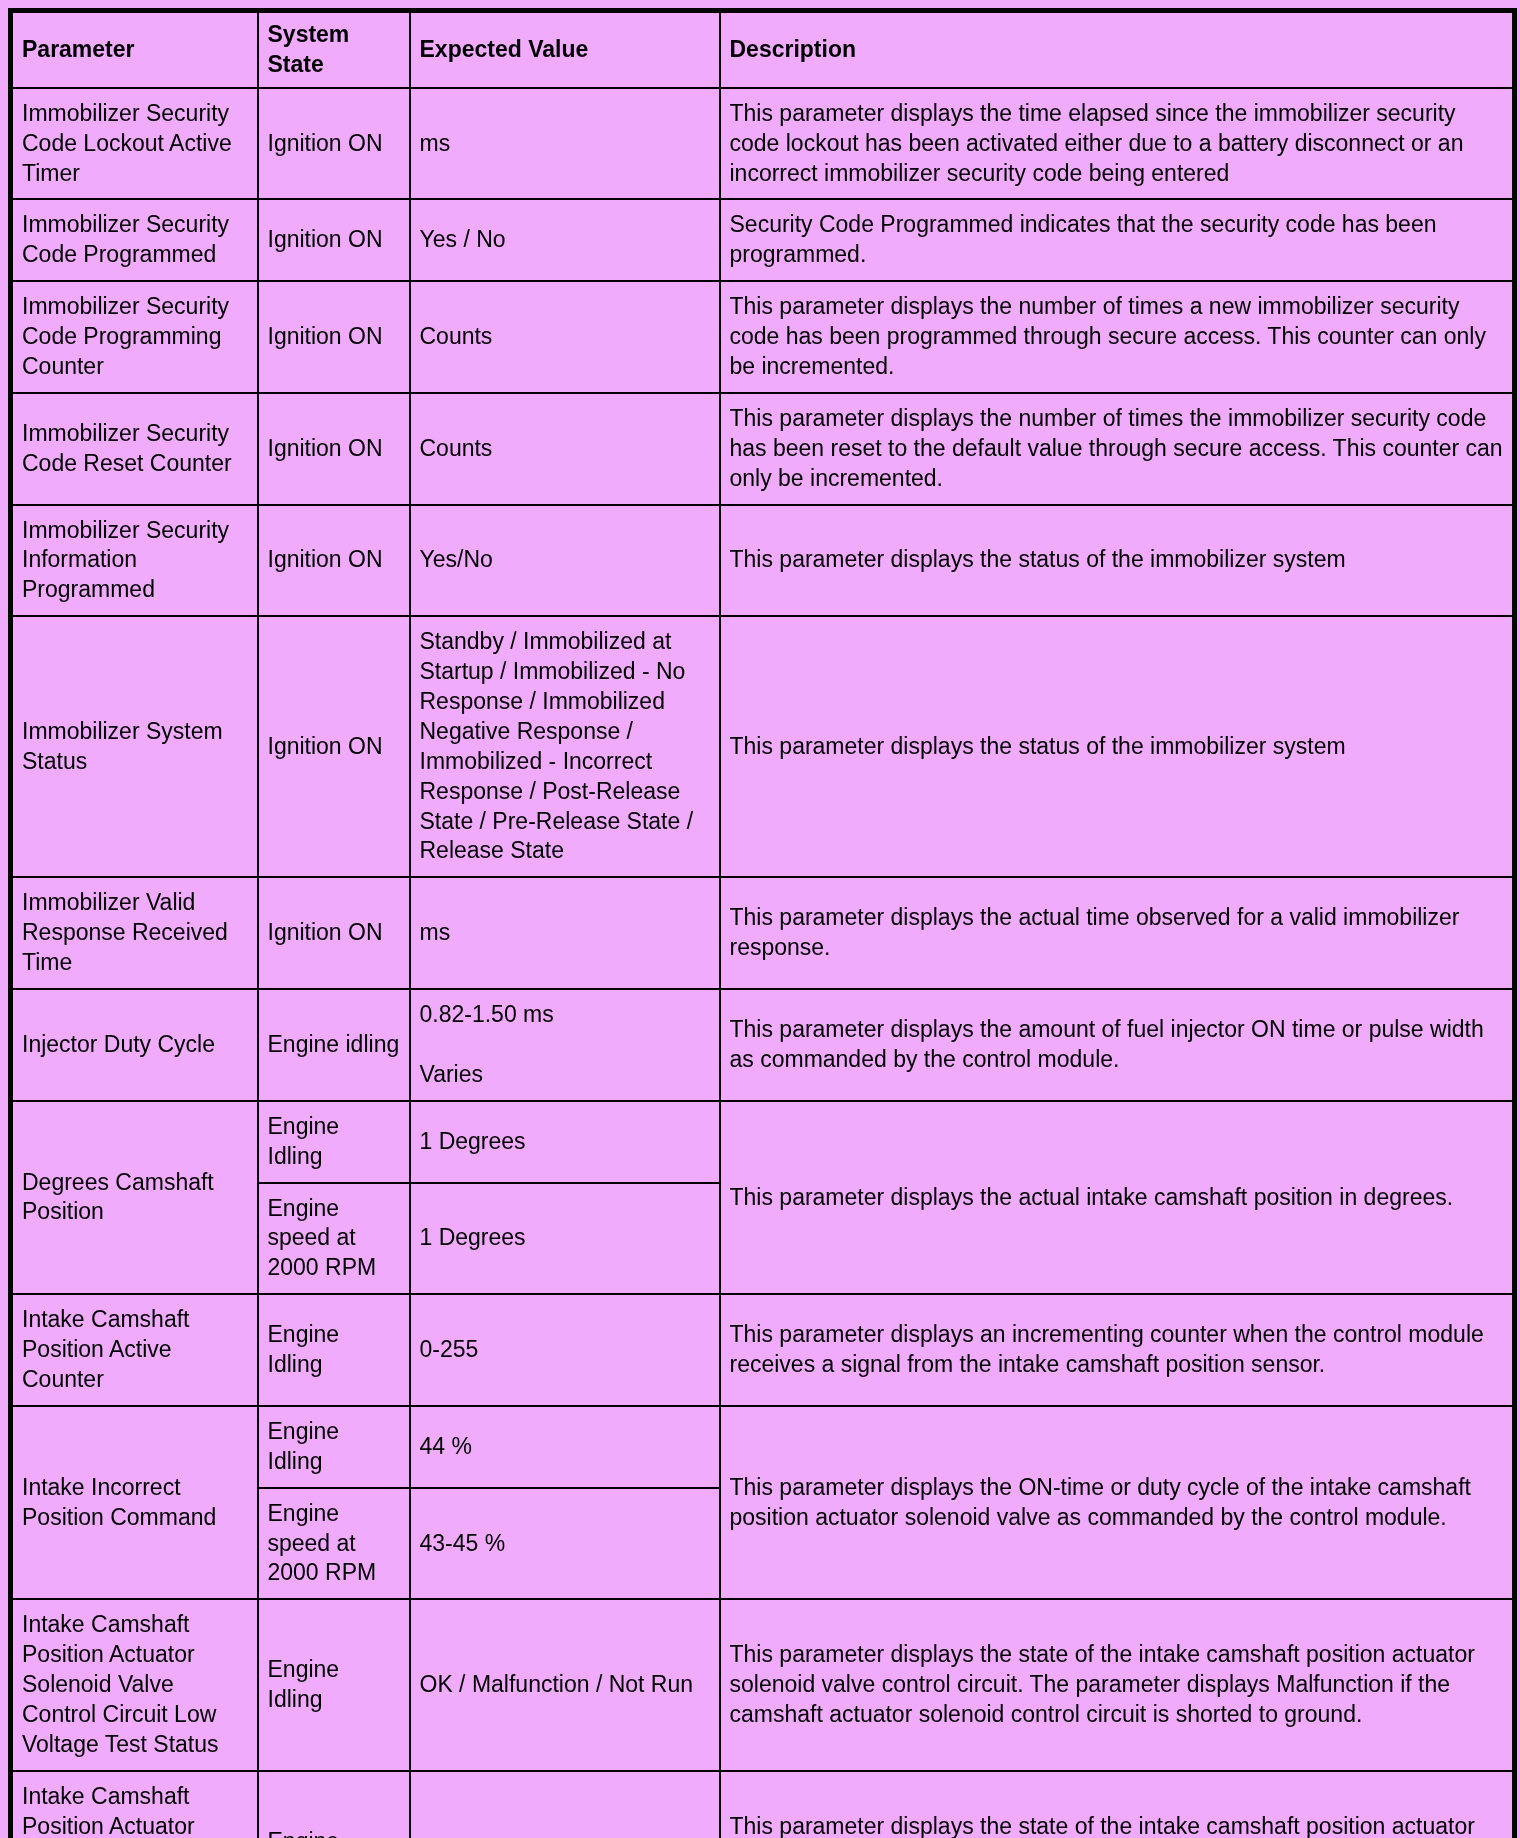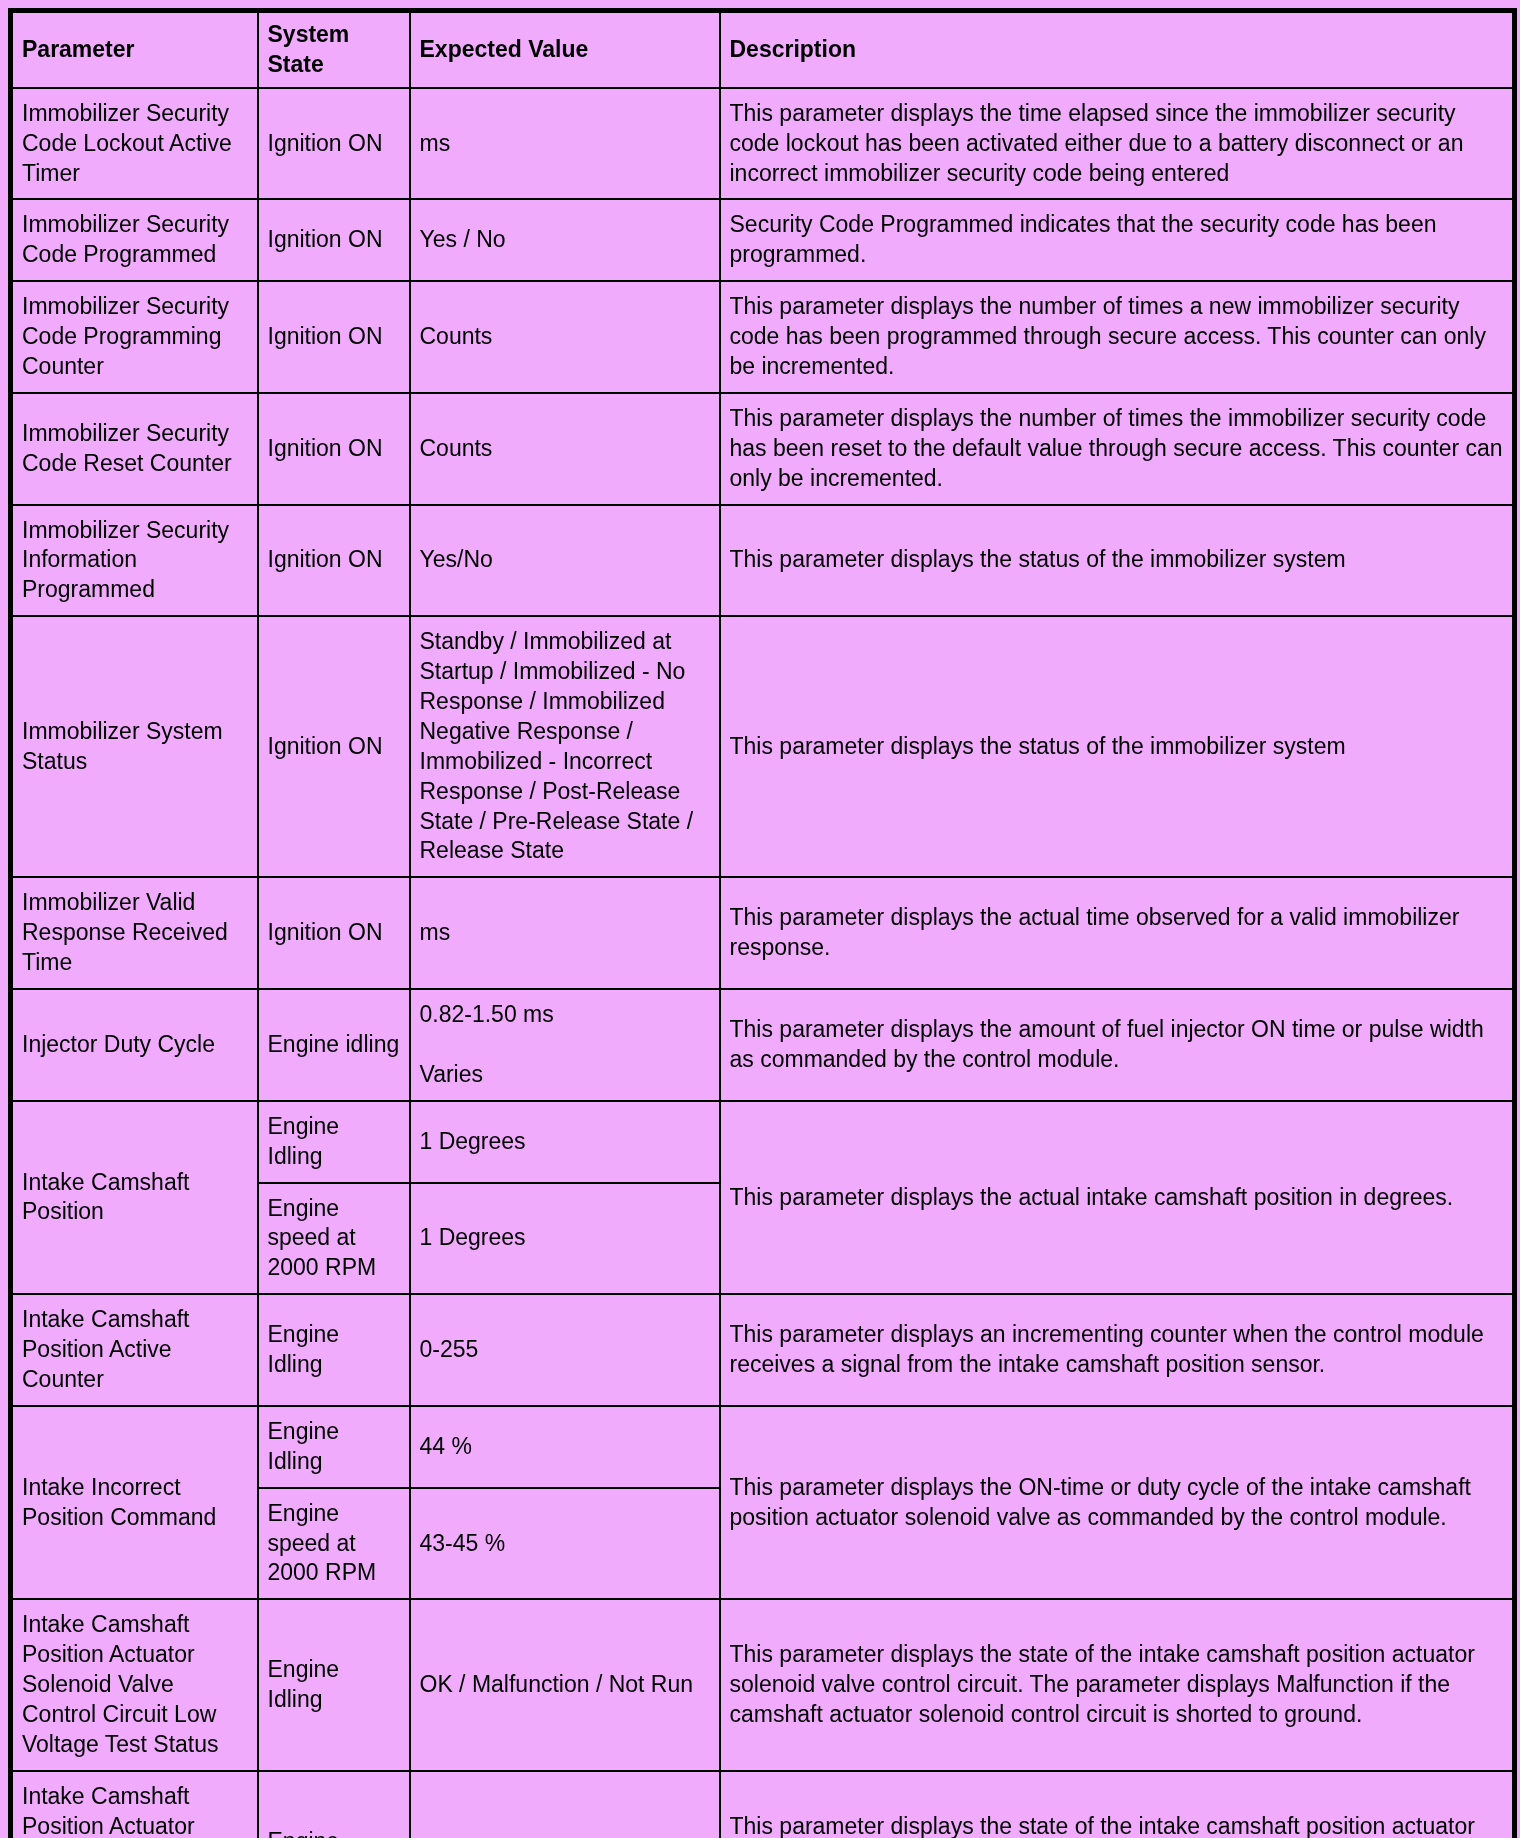--- a/index.html
+++ b/index.html
@@ -121,21 +121,21 @@
       <tr>
         <td class="param">Injector Duty Cycle</td>
         <td class="state">Engine idling</td>
         <td class="value">0.82-1.50 ms
 
 Varies</td>
         <td class="desc">This parameter displays the amount of fuel injector ON time or pulse width as commanded by the control module.</td>
       </tr>
 
       <tr>
-        <td class="param" rowspan="2">Intake Camshaft Position</td>
+        <td class="param" rowspan="2">Degrees Camshaft Position</td>
         <td class="state">Engine Idling</td>
         <td class="value">1 Degrees</td>
         <td class="desc" rowspan="2">This parameter displays the actual intake camshaft position in degrees.</td>
       </tr>
       <tr>
         <td class="state">Engine speed at 2000 RPM</td>
         <td class="value">1 Degrees</td>
       </tr>
 
       <tr>

